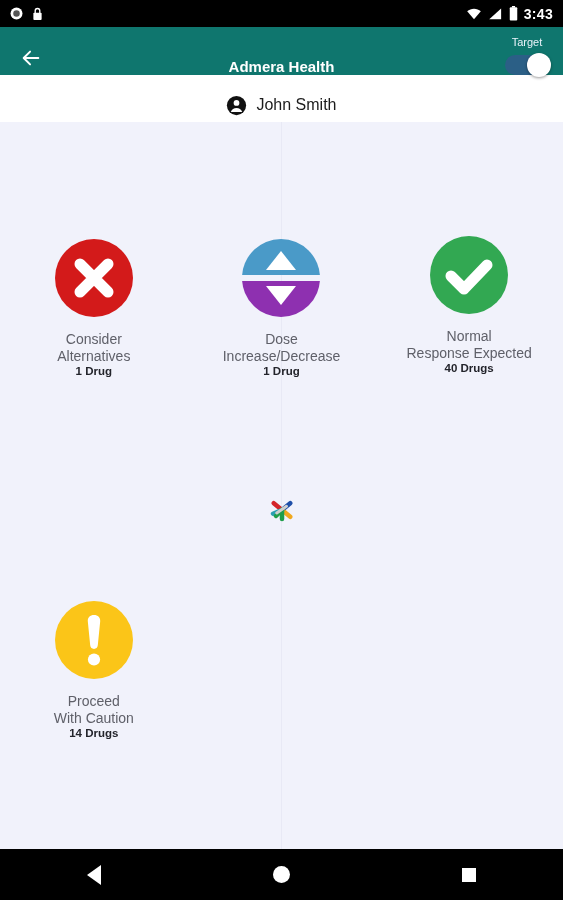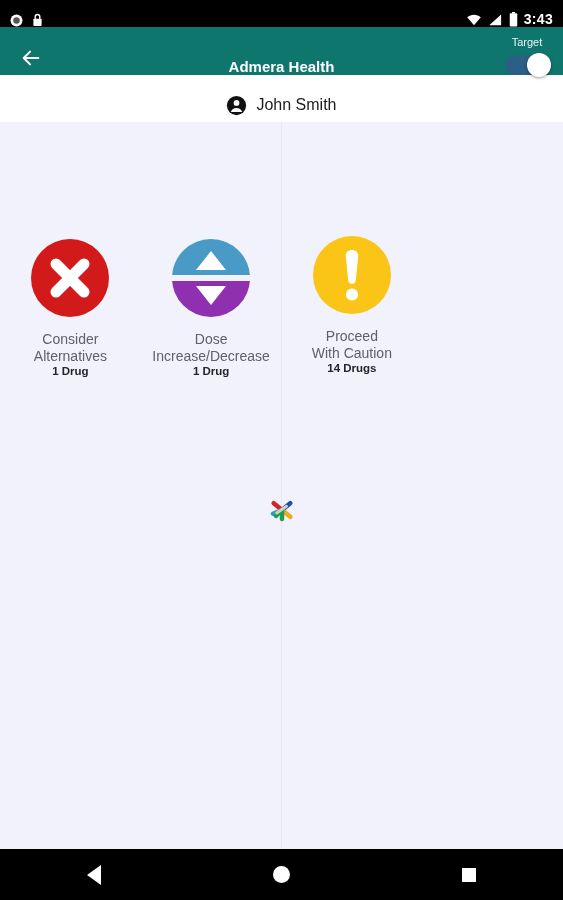--- a/index.html
+++ b/index.html
@@ -7,21 +7,21 @@
     width:563px; height:900px;
     background:#000;
     font-family:"Liberation Sans", sans-serif;
     overflow:hidden;
   }
   .phone { position:relative; width:563px; height:900px; background:#f1f2fb; }
 
   
   .statusbar{
     position:absolute; top:0; left:0; width:563px; height:27px;
-    background:#000; display:flex; align-items:flex-end;
+    background:#000; display:flex; align-items:center;
     padding:0 10px 0 10px; color:#fff;
   }
   .sb-left{ display:flex; align-items:center; gap:9px; }
   .sb-right{ margin-left:auto; display:flex; align-items:center; gap:6px; }
   .sb-time{ font-size:14px; font-weight:bold; color:#fff; letter-spacing:.3px; }
 
   
   .appbar{
     position:absolute; top:27px; left:0; width:563px; height:48px;
     background:#0f766e; display:flex; align-items:flex-end; padding:0 14px;
@@ -53,21 +53,21 @@
   .content{
     position:absolute; top:122px; left:0; width:563px; height:729px;
     background:#f1f2fb;
   }
   .vdivider{
     position:absolute; top:0; left:281px; width:1px; height:729px;
     background:#e8e9f5;
   }
   .grid{
     position:absolute; inset:0;
-    display:grid; grid-template-columns:1fr 1fr 1fr 1fr; grid-template-rows:1fr 1fr;
+    display:grid; grid-template-columns:1fr 1fr 1fr; grid-template-rows:1fr 1fr;
   }
   .cell{
     display:flex; flex-direction:column; align-items:center;
     justify-content:center; cursor:pointer; padding-top:6px;
   }
   .cell.row2{ padding-top:0; }
   .icon-holder{ width:82px; height:82px; position:relative; }
   .cell-label{
     margin-top:12px; text-align:center; font-size:14px;
     line-height:17px; color:#5f6069;
@@ -186,20 +186,33 @@
             <path d="M41 68L26 49h30z" fill="#fff"></path>
           </svg>
         </div>
         <div class="cell-label">
           <div>Dose</div>
           <div>Increase/Decrease</div>
         </div>
         <div class="cell-count">1 Drug</div>
       </div>
 
+      <div class="cell row2">
+        <div class="icon-holder">
+          <svg width="82" height="82" viewBox="0 0 82 82">
+            <circle cx="41" cy="41" r="39" fill="#32a852"></circle>
+            <path d="M23 42l13 13 23-24" fill="none" stroke="#fff" stroke-width="11" stroke-linecap="round" stroke-linejoin="round"></path>
+          </svg>
+        </div>
+        <div class="cell-label">
+          <div>Normal</div>
+          <div>Response Expected</div>
+        </div>
+        <div class="cell-count">40 Drugs</div>
+      </div>
 
       <div class="cell row2">
         <div class="icon-holder">
           <svg width="82" height="82" viewBox="0 0 82 82">
             <circle cx="41" cy="41" r="39" fill="#fbc518"></circle>
             <path d="M41 16c4 0 6.5 2.6 6.2 6.3l-2.4 24c-.2 2.3-1.7 3.6-3.8 3.6s-3.6-1.3-3.8-3.6l-2.4-24C34.5 18.6 37 16 41 16z" fill="#fff"></path>
             <circle cx="41" cy="60.5" r="6.1" fill="#fff"></circle>
           </svg>
         </div>
         <div class="cell-label">

